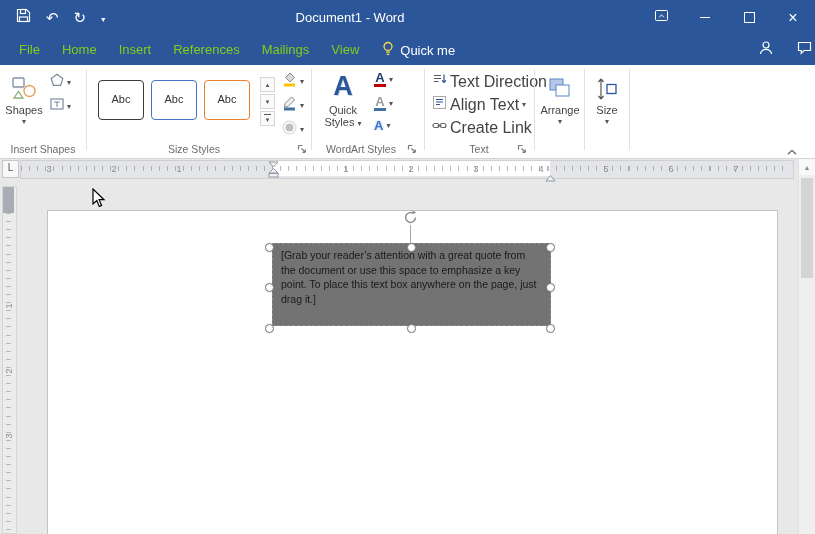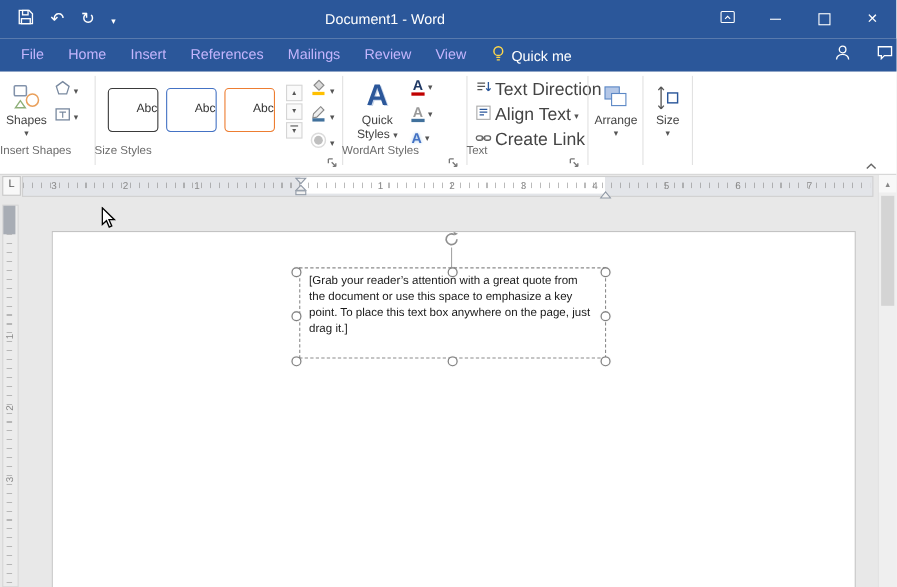--- a/index.html
+++ b/index.html
@@ -14,39 +14,39 @@
   .qat-caret{font-size:8px;color:#fff;padding-top:3px}
   .title{position:absolute;left:240px;top:0;width:220px;height:35px;line-height:35px;text-align:center;font-size:13px;color:#fff;white-space:nowrap}
   .wincontrols{position:absolute;right:0;top:0;height:35px;display:flex}
   .winbtn{width:44px;height:35px;display:flex;align-items:center;justify-content:center}
   .minbar{display:block;width:10px;border-top:1.5px solid #fff}
   .maxbox{display:block;width:9px;height:9px;border:1px solid #fff}
   .closeglyph{font-size:16px;line-height:1}
 
   
   .tabrow{position:absolute;left:0;top:35px;width:815px;height:30px;background:#2b579a;display:flex;align-items:stretch;padding-left:8px;z-index:29}
-  .tab{height:30px;line-height:30px;padding:0 11px;color:#c4b5fd;font-size:13px;white-space:nowrap}
+  .tab{height:30px;line-height:30px;padding:0 11px;color:#84cc16;font-size:13px;white-space:nowrap}
   .tab.active{background:#fff;color:#2b579a;padding:0 17px}
   .tellme{display:flex;align-items:center;gap:6px;color:#fff;font-size:13px;padding:0 12px}
   .tabrow-right{position:absolute;right:0;top:0;height:30px;display:flex;align-items:center}
   .tabicon-btn{width:38px;height:30px;display:flex;align-items:center;justify-content:center}
 
   
   .ribbon{position:absolute;left:0;top:65px;width:815px;height:93px;background:#fff;border-bottom:1px solid #d4d4d4;z-index:28}
   .gsep{position:absolute;top:4px;bottom:8px;width:1px;background:#e2e2e2}
-  .grouplabel{position:absolute;top:66px;font-size:10.5px;color:#6c6c6c;white-space:nowrap}
+  .grouplabel{position:absolute;top:78px;font-size:10.5px;color:#6c6c6c;text-align:center;white-space:nowrap}
   .launcher{position:absolute;top:78px;width:12px;height:12px;display:flex;align-items:center;justify-content:center}
   .bigbtn{position:absolute;top:4px;display:flex;flex-direction:column;align-items:center;height:74px}
   .bicon{height:32px;display:flex;align-items:flex-end;justify-content:center}
   .blabel{font-size:11px;color:#444;margin-top:3px;line-height:12px;white-space:nowrap}
   .bcaret{font-size:8px;color:#555;margin-top:2px;line-height:8px}
   .minirow{position:absolute;display:flex;align-items:center;gap:3px}
   .minirow .mlabel{font-size:16px;color:#444;white-space:nowrap}
   .mcaret{font-size:8px;color:#555}
-  .galitem{position:absolute;top:15px;width:44px;height:38px;border-radius:4px;background:#fff;text-align:right;line-height:36px;font-size:11px;color:#333}
+  .galitem{position:absolute;top:15px;width:44px;height:38px;border-radius:4px;background:#fff;text-align:center;line-height:36px;font-size:11px;color:#333}
   .galbtn{position:absolute;left:260px;width:15px;height:15px;border:1px solid #d5d5d5;background:#fafafa;display:flex;flex-direction:column;align-items:center;justify-content:center;font-size:7px;color:#555;line-height:1}
   .morebar{display:block;width:7px;border-top:1px solid #555;margin-bottom:1px}
   .bigA{font-size:27px;font-weight:bold;color:#2b579a;text-shadow:1px 1px 0 #c9d6ea;line-height:30px}
   .smallA{font-weight:bold;font-size:13px;line-height:11px;text-align:center}
   .abar{display:block;width:12px;height:3px;margin-top:1px}
   .collapse{position:absolute;left:784px;top:81px;width:16px;height:10px;display:flex;align-items:center;justify-content:center}
 
   
   .workspace{position:absolute;left:0;top:158px;width:815px;height:376px;background:#e8e8e8}
   .tabselector{position:absolute;left:2px;top:2px;width:15px;height:16px;background:#f8f8f8;border:1px solid #c6c6c6;font-size:10px;color:#555;text-align:center;line-height:14px}
@@ -58,21 +58,21 @@
   .vruler{position:absolute;left:2px;top:28px;width:13px;bottom:0;background:#ececec;border:1px solid #d6d6d6}
   .vruler .dark{position:absolute;left:0;top:0;width:11px;height:26px;background:#a8adb5}
   .vruler .vticks{position:absolute;left:3px;top:26px;width:5px;bottom:0;background-image:repeating-linear-gradient(180deg,rgba(130,130,130,.5) 0 1px,transparent 1px 8.1px)}
   .vnum{position:absolute;left:0;width:11px;text-align:center;font-size:9px;color:#8a8a8a;transform:rotate(-90deg)}
   .scrollbar{position:absolute;left:798px;top:0;width:17px;height:376px;background:#efefef;border-left:1px solid #e2e2e2}
   .scroll-up{position:absolute;left:0;top:1px;width:16px;height:16px;background:#f8f8f8;display:flex;align-items:center;justify-content:center;font-size:8px;color:#888}
   .scroll-thumb{position:absolute;left:2px;top:20px;width:12px;height:100px;background:#d4d4d4}
   .page{position:absolute;left:47px;top:52px;width:729px;height:324px;background:#fff;border:1px solid #c3c3c3}
 
   
-  .textbox{position:absolute;left:272px;top:85px;width:277px;height:81px;border:1px dashed #8c8c8c;background:#ffffff;z-index:5}
+  .textbox{position:absolute;left:272px;top:85px;width:277px;height:81px;border:1px dashed #8c8c8c;background:#737373;z-index:5}
   .textbox p{margin:0;padding:4px 8px;font-size:10.5px;line-height:14.6px;color:#1a1a1a}
   .handle{position:absolute;width:7px;height:7px;border-radius:50%;background:#fff;border:1px solid #7f7f7f;box-shadow:0 0 1px rgba(0,0,0,.25);z-index:6}
   .rotline{position:absolute;left:410px;top:67px;width:1px;height:21px;background:#a6a6a6;z-index:5}
   .rotate{position:absolute;left:403px;top:52px;width:15px;height:15px;z-index:6}
   .cursor{position:absolute;left:92px;top:30px;z-index:40}
 </style>
 </head>
 <body>
 
 <div class="app">
@@ -113,21 +113,20 @@
         </button>
     </div>
   </div>
 
   <div class="tabrow">
     <div class="tab">File</div>
     <div class="tab">Home</div>
     <div class="tab">Insert</div>
     <div class="tab">References</div>
     <div class="tab">Mailings</div>
-    <div class="tab">Review</div>
     <div class="tab">View</div>
     <div class="tellme">
       <span>
         <svg width="12" height="16" viewBox="0 0 12 16">
             <circle cx="6" cy="5.5" r="4" fill="none" stroke="#ffd84a" stroke-width="1.3"></circle>
             <path d="M4.2 11.2 h3.6 M4.6 13.4 h2.8" stroke="#ffd84a" stroke-width="1.2"></path>
           </svg>
       </span>
       <span>Quick me</span>
     </div>

